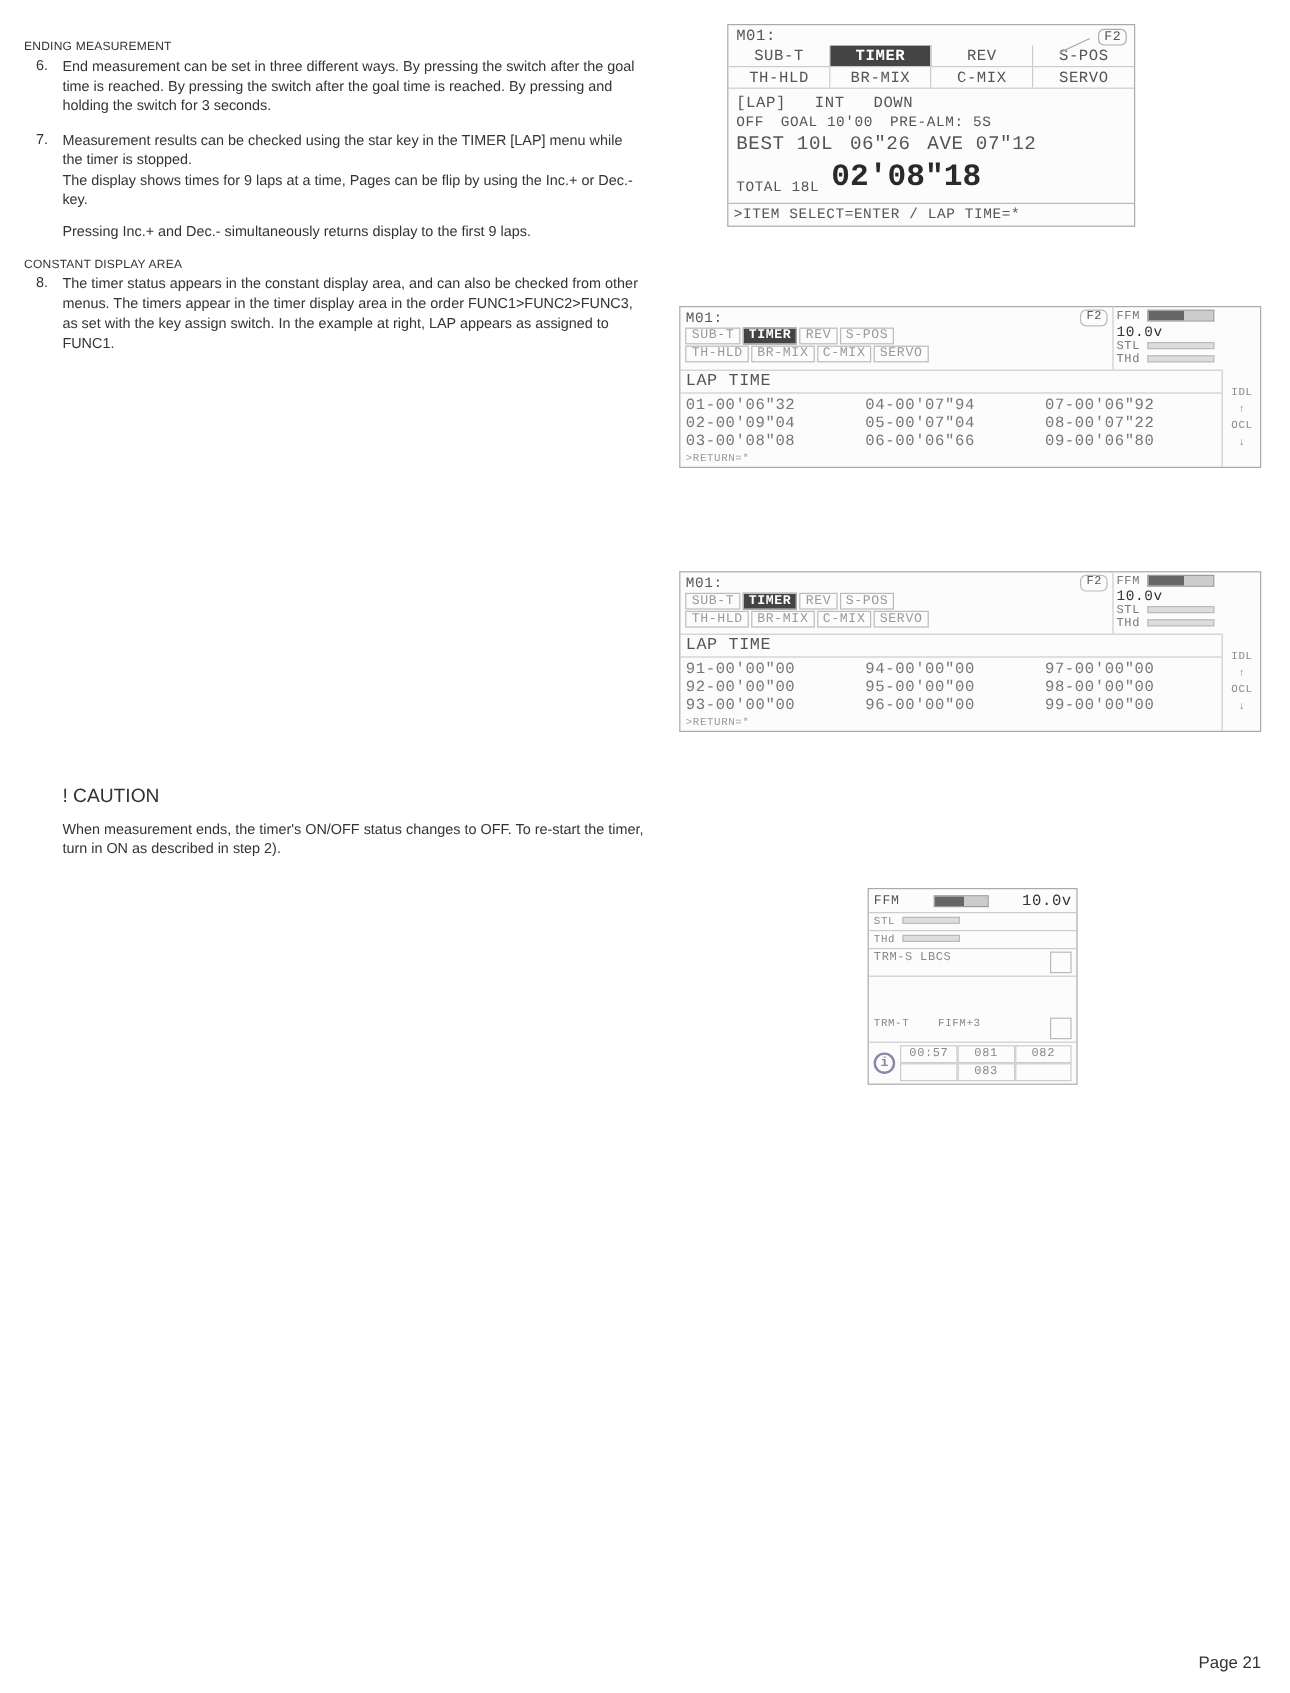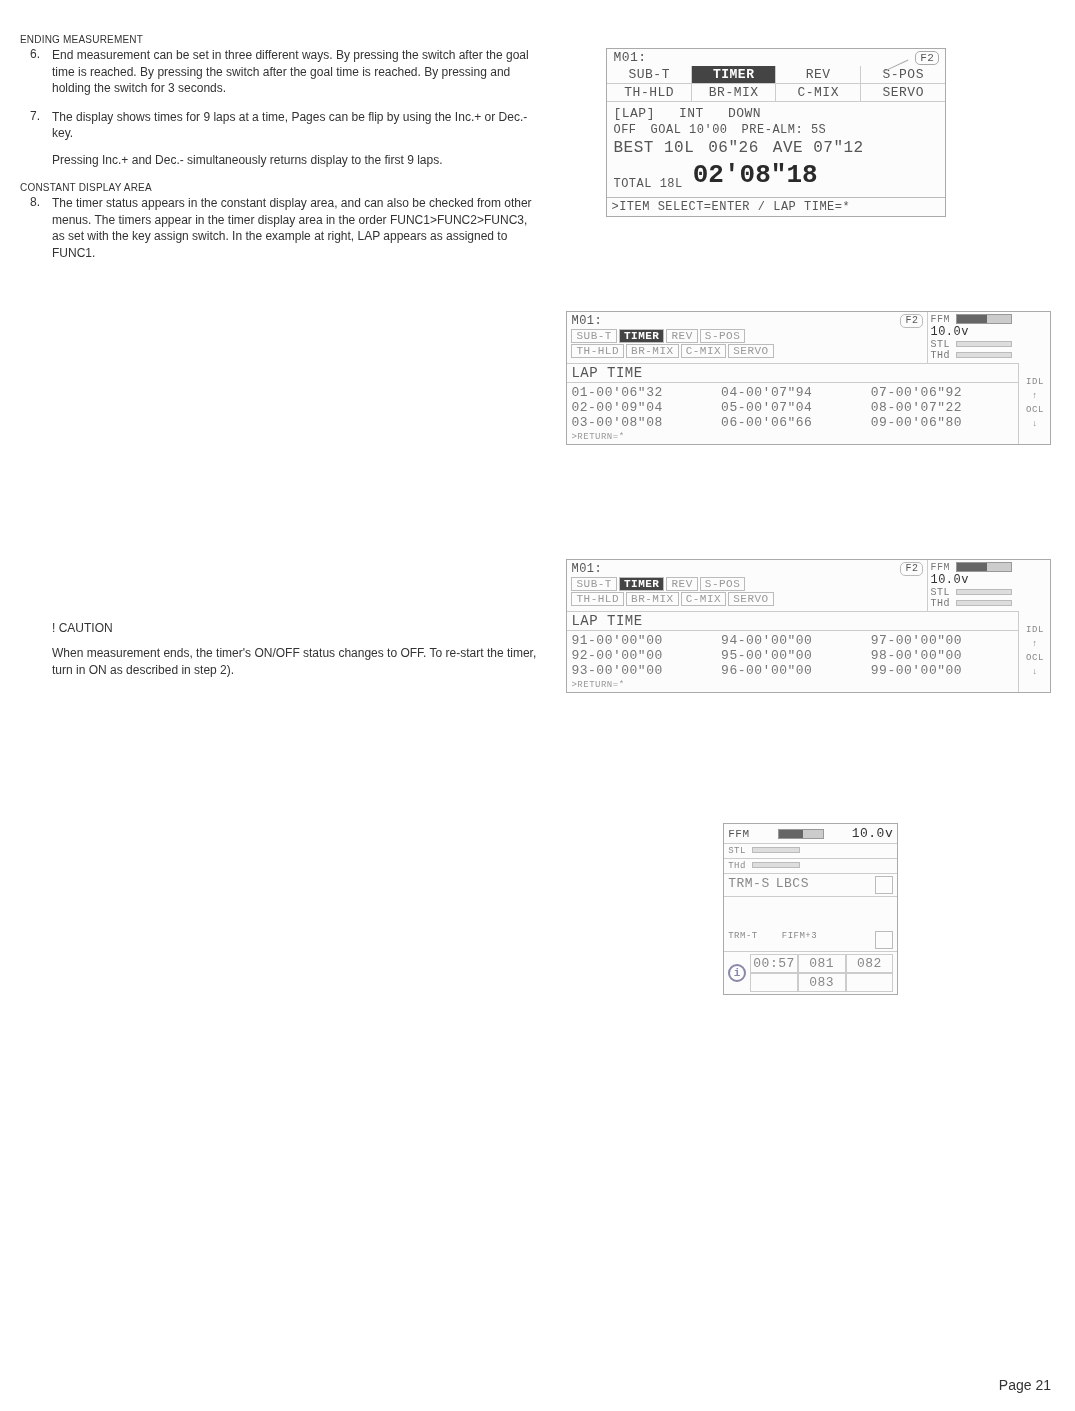--- a/index.html
+++ b/index.html
@@ -24,32 +24,31 @@
     }
     .item { margin-bottom: 12px; margin-left: 32px; position: relative; }
     .num {
       position: absolute;
       left: -22px;
       top: 0;
     }
     .body-text { line-height: 1.38; }
     .para { margin-top: 10px; }
     .caution-block { margin-top: 360px; }
-    .caution-head { font-size: 12px; margin-bottom: 4px; margin-left: 32px;}
+    .caution-head { font-size: 16px; margin-bottom: 4px; margin-left: 32px;}
     .caution-body { margin-left: 32px; line-height: 1.38; }
     
     .lcd {
       border: 1px solid #aaa;
       background: #fcfcfc;
       margin-bottom: 26px;
       font-family: "Courier New", monospace;
       color: #555;
       font-size: 13px;
       letter-spacing: 0.5px;
-      margin-top: 28px;
     }
     .lcd-large {
       width: 340px;
       margin-left: 40px;
     }
     .lcd-row { display: flex; align-items: stretch; border-bottom: 1px solid #ccc; }
     .lcd-row:last-child { border-bottom: none; }
     .lcd-cell {
       border-right: 1px solid #ccc;
       padding: 1px 5px;
@@ -149,21 +148,21 @@
       margin-top: 1px;
     }
     
     .lcd-small {
       width: 175px;
       margin: 130px auto 0;
       font-size: 11px;
     }
     .sm-row { border-bottom: 1px solid #ccc; padding: 2px 4px; display:flex; justify-content:space-between; align-items:center;}
     .sm-row:last-child { border-bottom:none;}
-    .sm-grid { display:grid; grid-template-columns: 1fr 1fr 1fr; font-size:13px; color:#888;}
+    .sm-grid { display:grid; grid-template-columns: 1fr 1fr 1fr; font-size:10px; color:#888;}
     .sm-grid div { border:1px solid #ccc; padding:1px; text-align:center;}
     .circle-icon {
       width: 18px; height: 18px; border: 2px solid #88a; border-radius: 50%;
       display: inline-flex; align-items:center; justify-content:center;
       color: #88a; font-size:11px; font-weight:bold;
     }
     .page-num {
       position: absolute;
       bottom: 18px;
       right: 24px;
@@ -176,20 +175,21 @@
 <div class="layout">
   <div class="left-col">
     <div class="section-head">ENDING MEASUREMENT</div>
     <div class="item">
       <span class="num">6.</span>
       <div class="body-text">End measurement can be set in three different ways. By pressing the switch after the goal time is reached. By pressing the switch after the goal time is reached. By pressing and holding the switch for 3 seconds.</div>
     </div>
 
     <div class="item">
       <span class="num">7.</span>
+      <div class="body-text">Measurement results can be checked using the star key in the TIMER [LAP] menu while the timer is stopped.</div>
       <div class="body-text">The display shows times for 9 laps at a time, Pages can be flip by using the Inc.+ or Dec.- key.</div>
       <div class="body-text para">Pressing Inc.+ and Dec.- simultaneously returns display to the first 9 laps.</div>
     </div>
 
     <div class="section-head">CONSTANT DISPLAY AREA</div>
     <div class="item">
       <span class="num">8.</span>
       <div class="body-text">The timer status appears in the constant display area, and can also be checked from other menus. The timers appear in the timer display area in the order FUNC1&gt;FUNC2&gt;FUNC3, as set with the key assign switch. In the example at right, LAP appears as assigned to FUNC1.</div>
     </div>
 
@@ -356,21 +356,21 @@
         <span>FFM</span>
         <span class="side-bar" style="width:46px;"></span>
         <span style="font-size:13px;color:#333;">10.0v</span>
       </div>
       <div class="sm-row" style="font-size:9px;color:#888;">
         <span><span>STL</span> <span class="side-bar2" style="width:48px;"></span></span>
       </div>
       <div class="sm-row" style="font-size:9px;color:#888;">
         <span><span>THd</span> <span class="side-bar2" style="width:48px;"></span></span>
       </div>
-      <div class="sm-row" style="font-size:13px;color:#888;">
+      <div class="sm-row" style="font-size:10px;color:#888;">
         <div style="display:flex;width:100%;gap:6px;">
           <span>TRM-S</span>
           <span>LBCS</span>
           <span style="margin-left:auto;border:1px solid #bbb;width:18px;height:18px;"></span>
         </div>
       </div>
       <div class="sm-row" style="font-size:9px;color:#888;">
         <div style="display:flex;width:100%;gap:24px;margin-top:32px;">
           <span>TRM-T</span>
           <span>FIFM+3</span>

